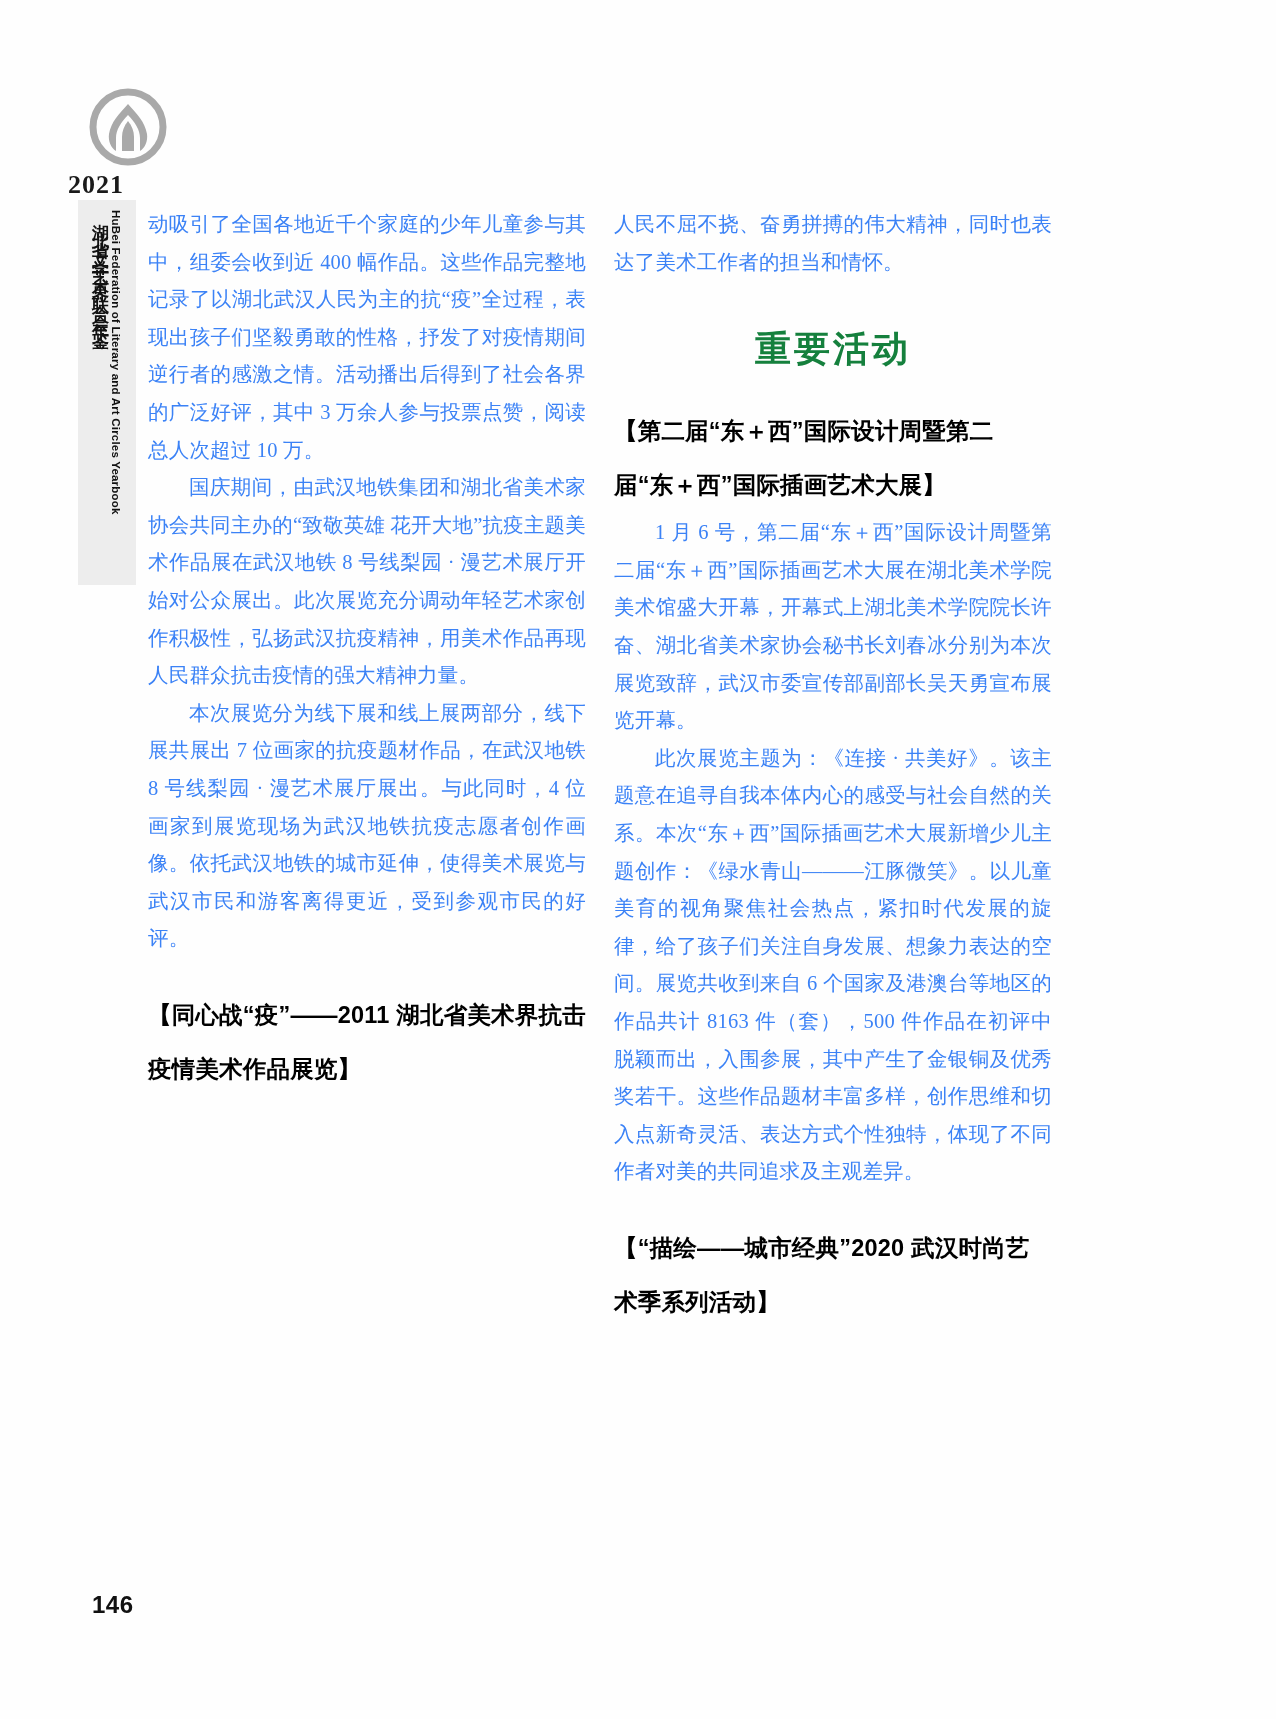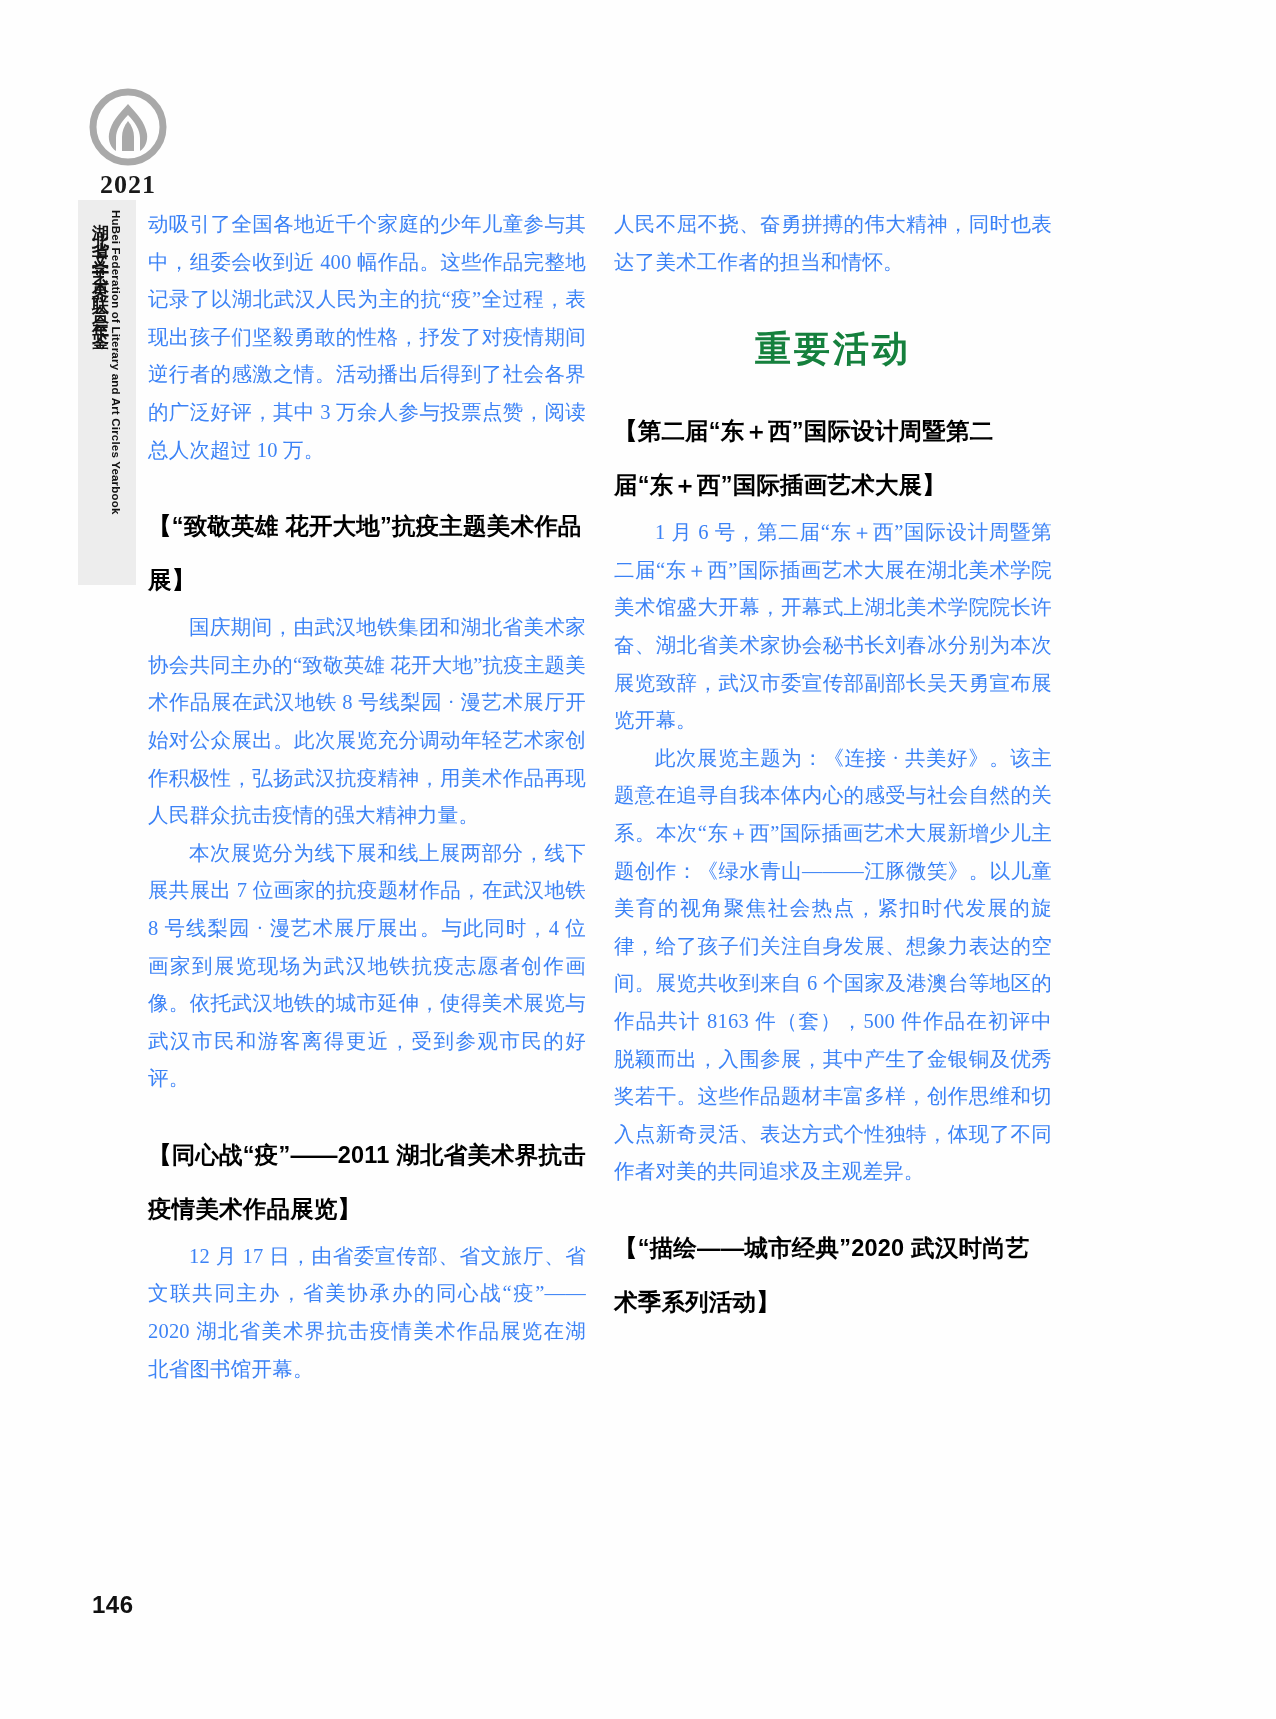--- a/index.html
+++ b/index.html
@@ -21,21 +21,20 @@
     inset: 0;
     background: #fefefe;
   }
 
   
   .masthead {
     position: absolute;
     left: 68px;
     top: 88px;
     width: 120px;
-    text-align: center;
   }
   .logo-mark {
     width: 78px;
     height: 78px;
     margin: 0 auto;
     position: relative;
   }
   .logo-mark svg { display: block; }
   .logo-year {
     margin-top: 4px;
@@ -156,26 +155,24 @@
   </div>
 
   <div class="runhead">
     <div class="runhead-en">HuBei Federation of Literary and Art Circles Yearbook</div>
     <div class="runhead-cn">湖北省文学艺术界联合会年鉴</div>
   </div>
 
   <div class="col col-left">
     <p class="body noindent">动吸引了全国各地近千个家庭的少年儿童参与其中，组委会收到近 400 幅作品。这些作品完整地记录了以湖北武汉人民为主的抗“疫”全过程，表现出孩子们坚毅勇敢的性格，抒发了对疫情期间逆行者的感激之情。活动播出后得到了社会各界的广泛好评，其中 3 万余人参与投票点赞，阅读总人次超过 10 万。</p>
 
-    <h3 class="subhead">【“致敬英雄 花开大地”抗疫主题美术作品展】</h3>
     <p class="body">国庆期间，由武汉地铁集团和湖北省美术家协会共同主办的“致敬英雄 花开大地”抗疫主题美术作品展在武汉地铁 8 号线梨园 · 漫艺术展厅开始对公众展出。此次展览充分调动年轻艺术家创作积极性，弘扬武汉抗疫精神，用美术作品再现人民群众抗击疫情的强大精神力量。</p>
     <p class="body">本次展览分为线下展和线上展两部分，线下展共展出 7 位画家的抗疫题材作品，在武汉地铁 8 号线梨园 · 漫艺术展厅展出。与此同时，4 位画家到展览现场为武汉地铁抗疫志愿者创作画像。依托武汉地铁的城市延伸，使得美术展览与武汉市民和游客离得更近，受到参观市民的好评。</p>
 
     <h3 class="subhead">【同心战“疫”——2011 湖北省美术界抗击疫情美术作品展览】</h3>
-    <p class="body">12 月 17 日，由省委宣传部、省文旅厅、省文联共同主办，省美协承办的同心战“疫”——2020 湖北省美术界抗击疫情美术作品展览在湖北省图书馆开幕。</p>
   </div>
 
   <div class="col col-right">
     <p class="body noindent">人民不屈不挠、奋勇拼搏的伟大精神，同时也表达了美术工作者的担当和情怀。</p>
 
     <h2 class="section-title">重要活动</h2>
 
     <h3 class="subhead">【第二届“东＋西”国际设计周暨第二届“东＋西”国际插画艺术大展】</h3>
     <p class="body">1 月 6 号，第二届“东＋西”国际设计周暨第二届“东＋西”国际插画艺术大展在湖北美术学院美术馆盛大开幕，开幕式上湖北美术学院院长许奋、湖北省美术家协会秘书长刘春冰分别为本次展览致辞，武汉市委宣传部副部长吴天勇宣布展览开幕。</p>
     <p class="body">此次展览主题为：《连接 · 共美好》。该主题意在追寻自我本体内心的感受与社会自然的关系。本次“东＋西”国际插画艺术大展新增少儿主题创作：《绿水青山———江豚微笑》。以儿童美育的视角聚焦社会热点，紧扣时代发展的旋律，给了孩子们关注自身发展、想象力表达的空间。展览共收到来自 6 个国家及港澳台等地区的作品共计 8163 件（套），500 件作品在初评中脱颖而出，入围参展，其中产生了金银铜及优秀奖若干。这些作品题材丰富多样，创作思维和切入点新奇灵活、表达方式个性独特，体现了不同作者对美的共同追求及主观差异。</p>

